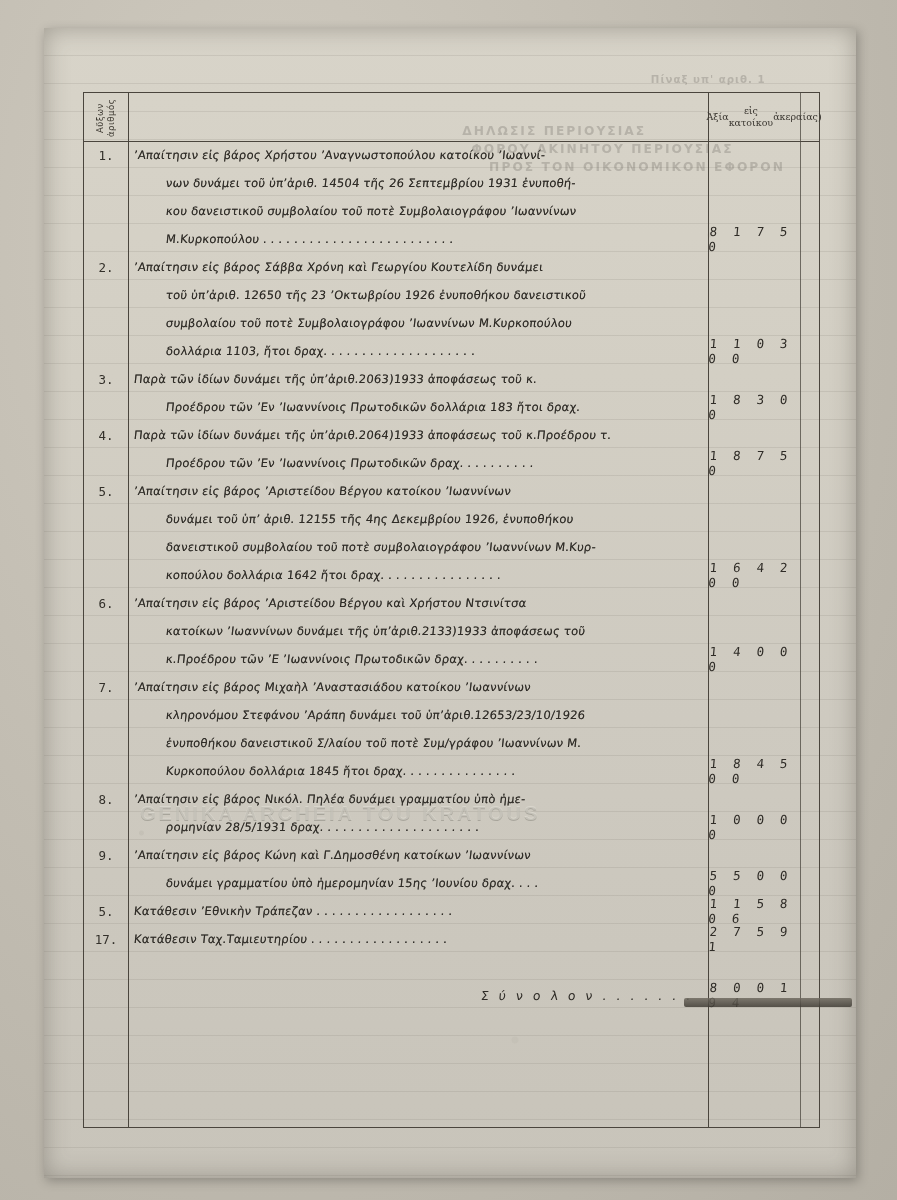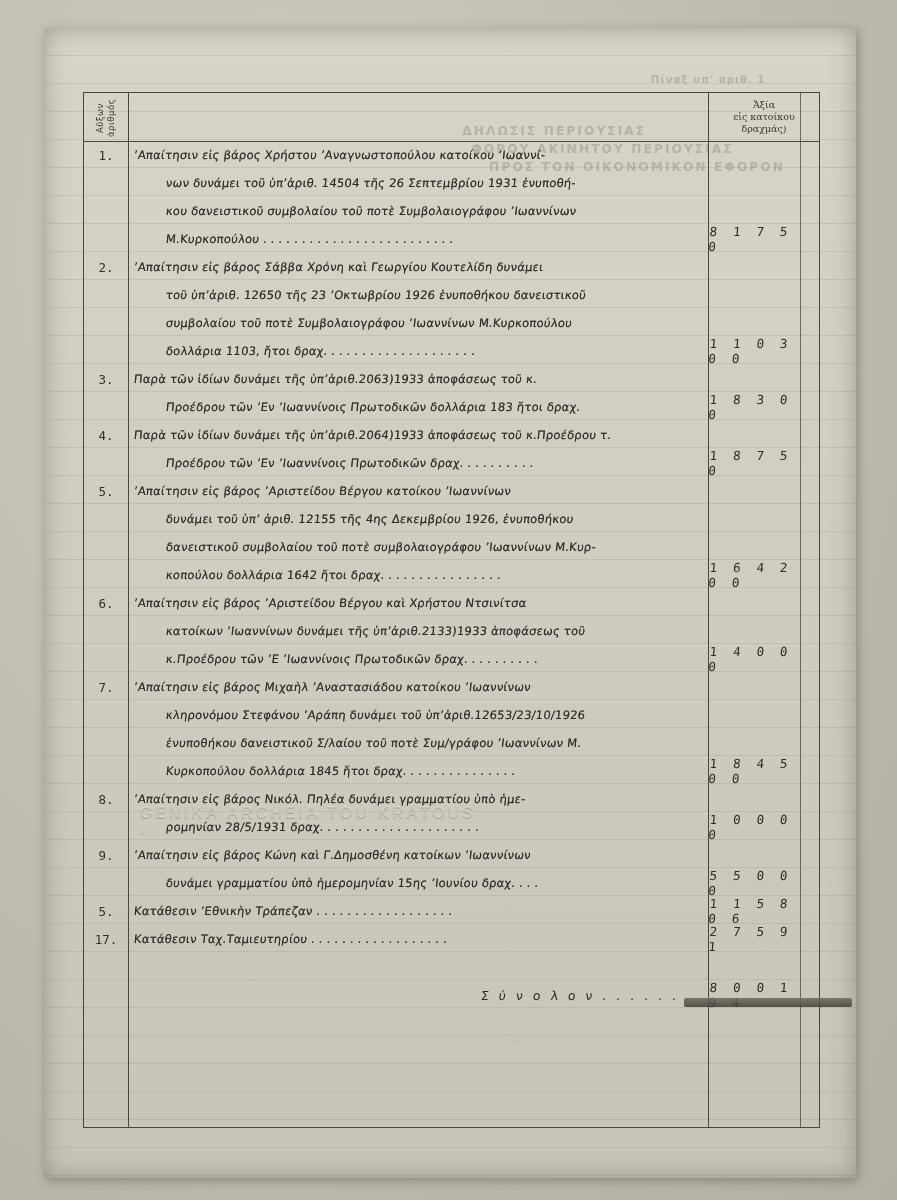--- a/index.html
+++ b/index.html
@@ -74,21 +74,21 @@
     font-size:8.5px;color:#3d3931;letter-spacing:.5px;line-height:11px;text-align:center;
   }
   .hdr-desc{
     position:absolute;left:44px;right:110px;top:0;height:48px;
     display:flex;align-items:center;justify-content:center;
     font-size:12.5px;color:#3a3630;letter-spacing:.6px;
     font-family:"DejaVu Serif", serif;font-style:italic;
   }
   .hdr-val{
     position:absolute;right:0;top:0;width:110px;height:48px;
-    display:flex;flex-direction:column;align-items:center;justify-content:center;
+    display:flex;flex-direction:row;align-items:center;justify-content:center;
     font-size:9.5px;color:#3a3630;line-height:12px;text-align:center;
     font-family:"DejaVu Serif", serif;
   }
   
   .rows{position:absolute;left:0;right:0;top:48px;bottom:0;}
   .row{position:absolute;left:0;right:0;height:28px;}
   .rnum{
     position:absolute;left:0;width:44px;height:28px;
     display:flex;align-items:center;justify-content:center;
     font-size:12.5px;color:#33302a;
@@ -116,21 +116,21 @@
     font-size:12.5px;color:#2f2c27;letter-spacing:3px;transform:skewX(-6deg);
   }
   .smudge{
     position:absolute;left:612px;top:926px;width:168px;height:9px;
     background:linear-gradient(180deg,#6f6a60,#3f3b34);
     opacity:.85;border-radius:2px;
   }
   
   .watermark{
     position:absolute;left:96px;top:770px;width:680px;
-    font-size:16px;font-weight:700;letter-spacing:3px;
+    font-size:20px;font-weight:700;letter-spacing:3px;
     color:rgba(232,230,222,.45);
     text-shadow:0 1px 0 rgba(60,58,50,.25);
     line-height:30px;pointer-events:none;
     font-family:"Liberation Sans", sans-serif;
   }
   .watermark .l2{letter-spacing:7px;}
 </style>
 </head>
 <body>
 
@@ -150,21 +150,21 @@
         <div class="sub" style="right:18px;"></div>
       </div>
       <div class="head-rule"></div>
 
       <div class="hdr-no">
         <span>Αὔξων ἀριθμός</span>
       </div>
       <div class="hdr-val">
         <div>Ἀξία</div>
         <div>εἰς κατοίκου</div>
-        <div>δραχμάς)</div>
+        <div>ἀκεραίας)</div>
       </div>
 
       <div class="rows" id="rows-host">
           <div class="row" style="top: 0px;">
             <div class="rnum">1.</div>
             <div class="rtext">’Απαίτησιν εἰς βάρος Χρήστου ’Αναγνωστοπούλου κατοίκου ’Ιωαννί-</div>
           </div>
           <div class="row" style="top: 28px;">
             <div class="rtext indent">νων δυνάμει τοῦ ὑπ’ἀριθ. 14504 τῆς 26 Σεπτεμβρίου 1931 ἐνυποθή-</div>
           </div>

